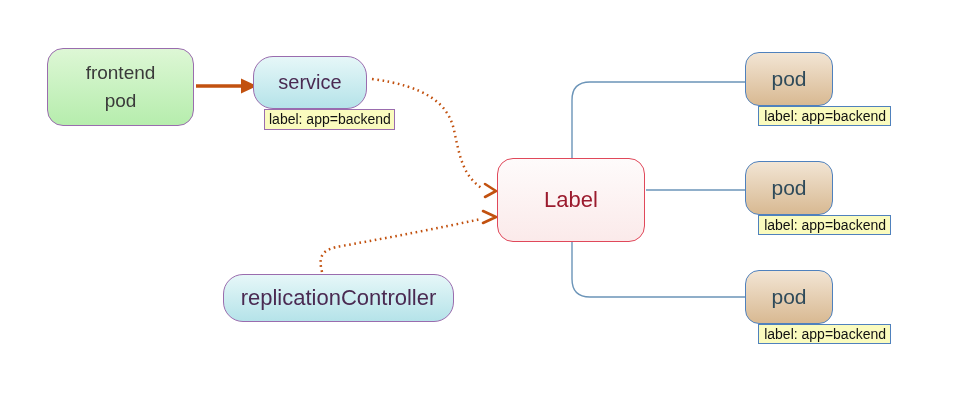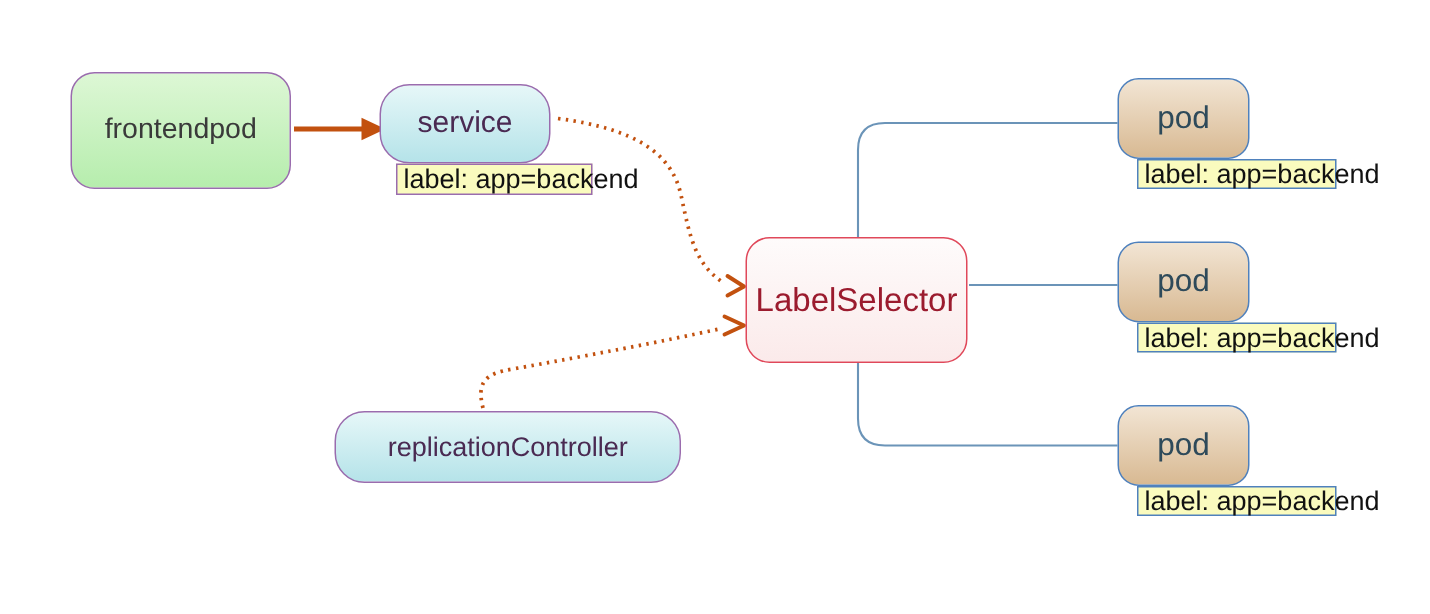--- a/index.html
+++ b/index.html
@@ -18,20 +18,21 @@
   svg.connectors {
     position: absolute;
     left: 0; top: 0;
     width: 953px; height: 409px;
     z-index: 1;
   }
   .node {
     position: absolute;
     z-index: 2;
     display: flex;
+    flex-direction: column;
     align-items: center;
     justify-content: center;
     text-align: right;
     box-sizing: border-box;
   }
   .node .line { display: block; }
 
   .green-node {
     background: linear-gradient(to bottom, var(--green-fill-top), var(--green-fill-bottom));
     border: 1.6px solid var(--purple-border);
@@ -60,26 +61,26 @@
     border: 1.5px solid var(--blue-border);
     border-radius: 14px;
     color: var(--pod-text);
     font-size: 21px;
   }
   .tag {
     position: absolute;
     z-index: 3;
     box-sizing: border-box;
     background: var(--yellow-fill);
-    font-size: 18px;
+    font-size: 14px;
     line-height: 18px;
     color: #111111;
     padding: 0 4px;
     white-space: nowrap;
-    text-align: center;
+    text-align: right;
   }
   .tag.purple-edge { border: 1.3px solid var(--purple-border); }
   .tag.blue-edge   { border: 1.3px solid var(--blue-border); }
 
   .solid-arrow-line { stroke: var(--orange); stroke-width: 3.4; fill: none; }
   .solid-arrow-head { fill: var(--orange); stroke: none; }
   .dotted-line {
     stroke: var(--orange);
     stroke-width: 2.5;
     fill: none;
@@ -129,27 +130,26 @@
   <div class="node green-node" style="left:47px; top:48px; width:147px; height:78px;">
     <span class="line">frontend</span>
     <span class="line">pod</span>
   </div>
 
   <div class="node cyan-node" style="left:253px; top:56px; width:114px; height:53px;">
     <span class="line">service</span>
   </div>
   <div class="tag purple-edge" style="left:264px; top:109px; width:131px; height:21px;">label: app=backend</div>
 
-  <div class="node cyan-node" style="left:223px; top:274px; width:231px; height:48px; font-size:18px;">
+  <div class="node cyan-node" style="left:223px; top:274px; width:231px; height:48px; font-size:22px;">
     <span class="line">replicationController</span>
   </div>
 
   <div class="node pink-node" style="left:497px; top:158px; width:148px; height:84px;">
     <span class="line">Label</span>
-    <span class="line">Selector</span>
   </div>
 
   <div class="node tan-node" style="left:745px; top:52px; width:88px; height:54px;">
     <span class="line">pod</span>
   </div>
   <div class="tag blue-edge" style="left:758px; top:106px; width:133px; height:20px;">label: app=backend</div>
 
   <div class="node tan-node" style="left:745px; top:161px; width:88px; height:54px;">
     <span class="line">pod</span>
   </div>

